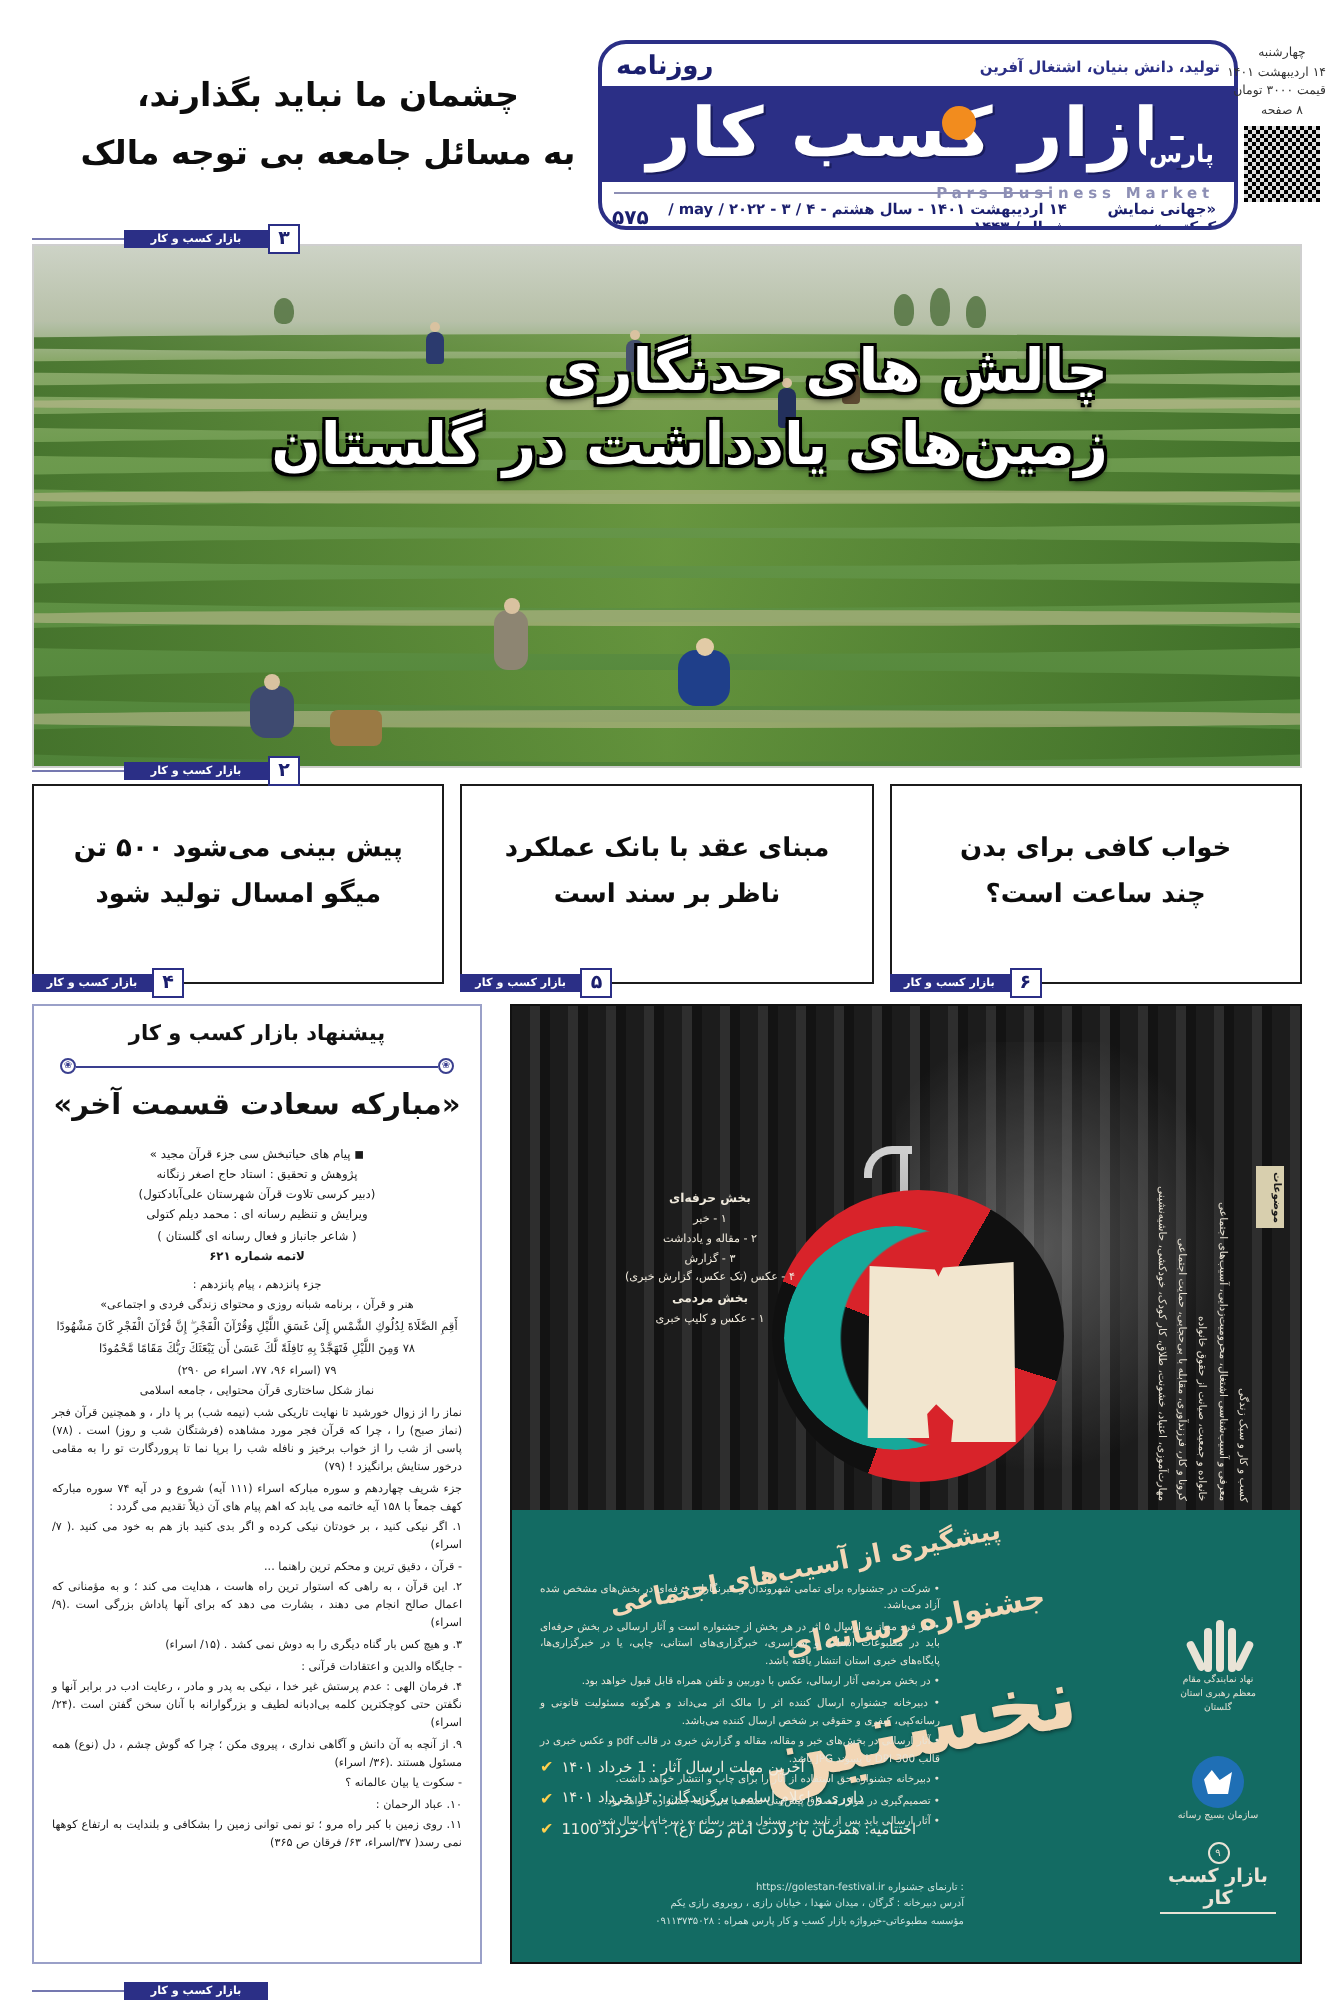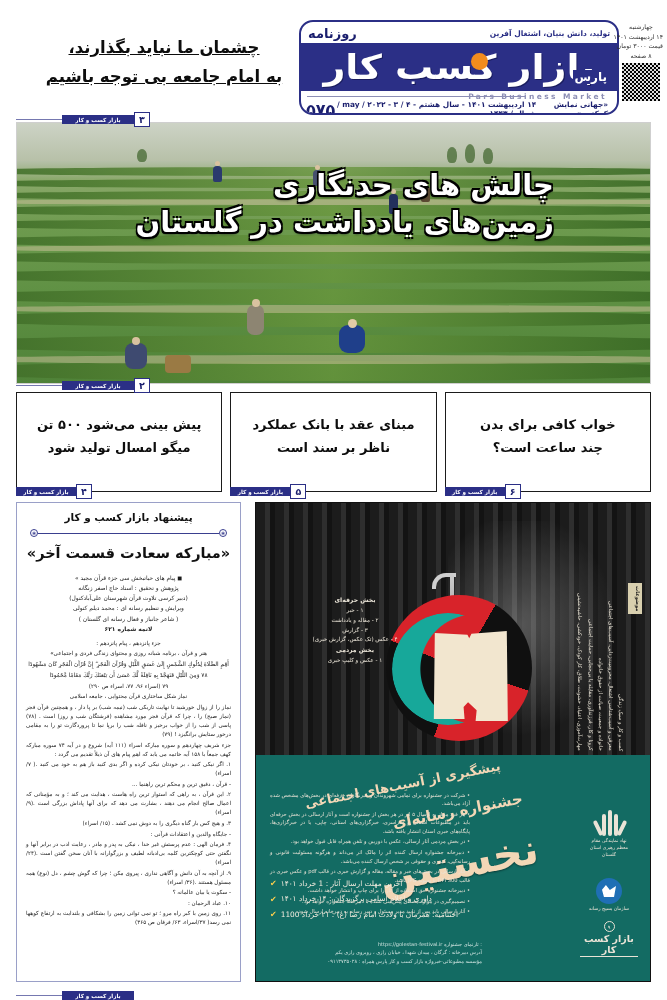--- a/index.html
+++ b/index.html
@@ -12,21 +12,21 @@
   }
 
   
   .masthead { position:absolute; left:0; top:0; width:667px; height:115px; }
 
   .slogan {
     position:absolute; right:372px; top:34px; width:262px;
     text-align:center; font-weight:bold; font-size:16.5px; line-height:1.75;
     letter-spacing:-0.3px; color:#0d0d0d;
   }
-  .slogan div { white-space:nowrap;text-decoration:underline; }
+  .slogan div { white-space:nowrap; }
 
   .logo-block {
     position:absolute; right:48px; top:20px; width:320px; height:95px;
     border:2.5px solid #2b2f86; border-radius:14px 14px 14px 14px;
     background:#ffffff; overflow:hidden;
   }
   .logo-top {
     position:absolute; right:0; top:0; width:100%; height:23px;
     display:flex; align-items:center; justify-content:space-between;
     padding:0 7px;
@@ -64,21 +64,21 @@
   .logo-en-rule {
     position:absolute; right:92px; top:74px; width:218px; height:1px;
     background:#8d8fb5;
   }
   .logo-dateline {
     position:absolute; right:6px; top:80px; width:308px; height:14px;
     display:flex; align-items:center; justify-content:space-between;
     font-size:7.4px; color:#1b1f6e; font-weight:bold; direction:rtl;
     padding:0 3px;
   }
-  .dl-issue { font-size:16px; }
+  .dl-issue { font-size:10px; }
 
   .corner-info {
     position:absolute; right:4px; top:22px; width:44px; text-align:center;
   }
   .corner-info div {
     font-size:6.2px; color:#333; line-height:1.55; white-space:nowrap;
   }
   .qr {
     position:absolute; right:6px; top:62px; width:40px; height:40px;
     background:
@@ -350,21 +350,21 @@
 
   .bottom-tab { position:absolute; left:16px; top:988px; }
 </style>
 </head>
 <body>
 
 <div class="masthead">
 
   <div class="slogan">
     <div>چشمان ما نباید بگذارند،</div>
-    <div>به امام جامعه بی توجه باشیم</div>
+    <div>به مسائل جامعه بی توجه مالک</div>
   </div>
 
   <div class="logo-block">
     <div class="logo-top">
       <span class="logo-motto">تولید، دانش بنیان، اشتغال آفرین</span>
       <span class="logo-rooznameh">روزنامه</span>
     </div>
     <div class="logo-bar">
       <span class="logo-main">بازار کسب کار</span>
       <span class="logo-dot"></span>

